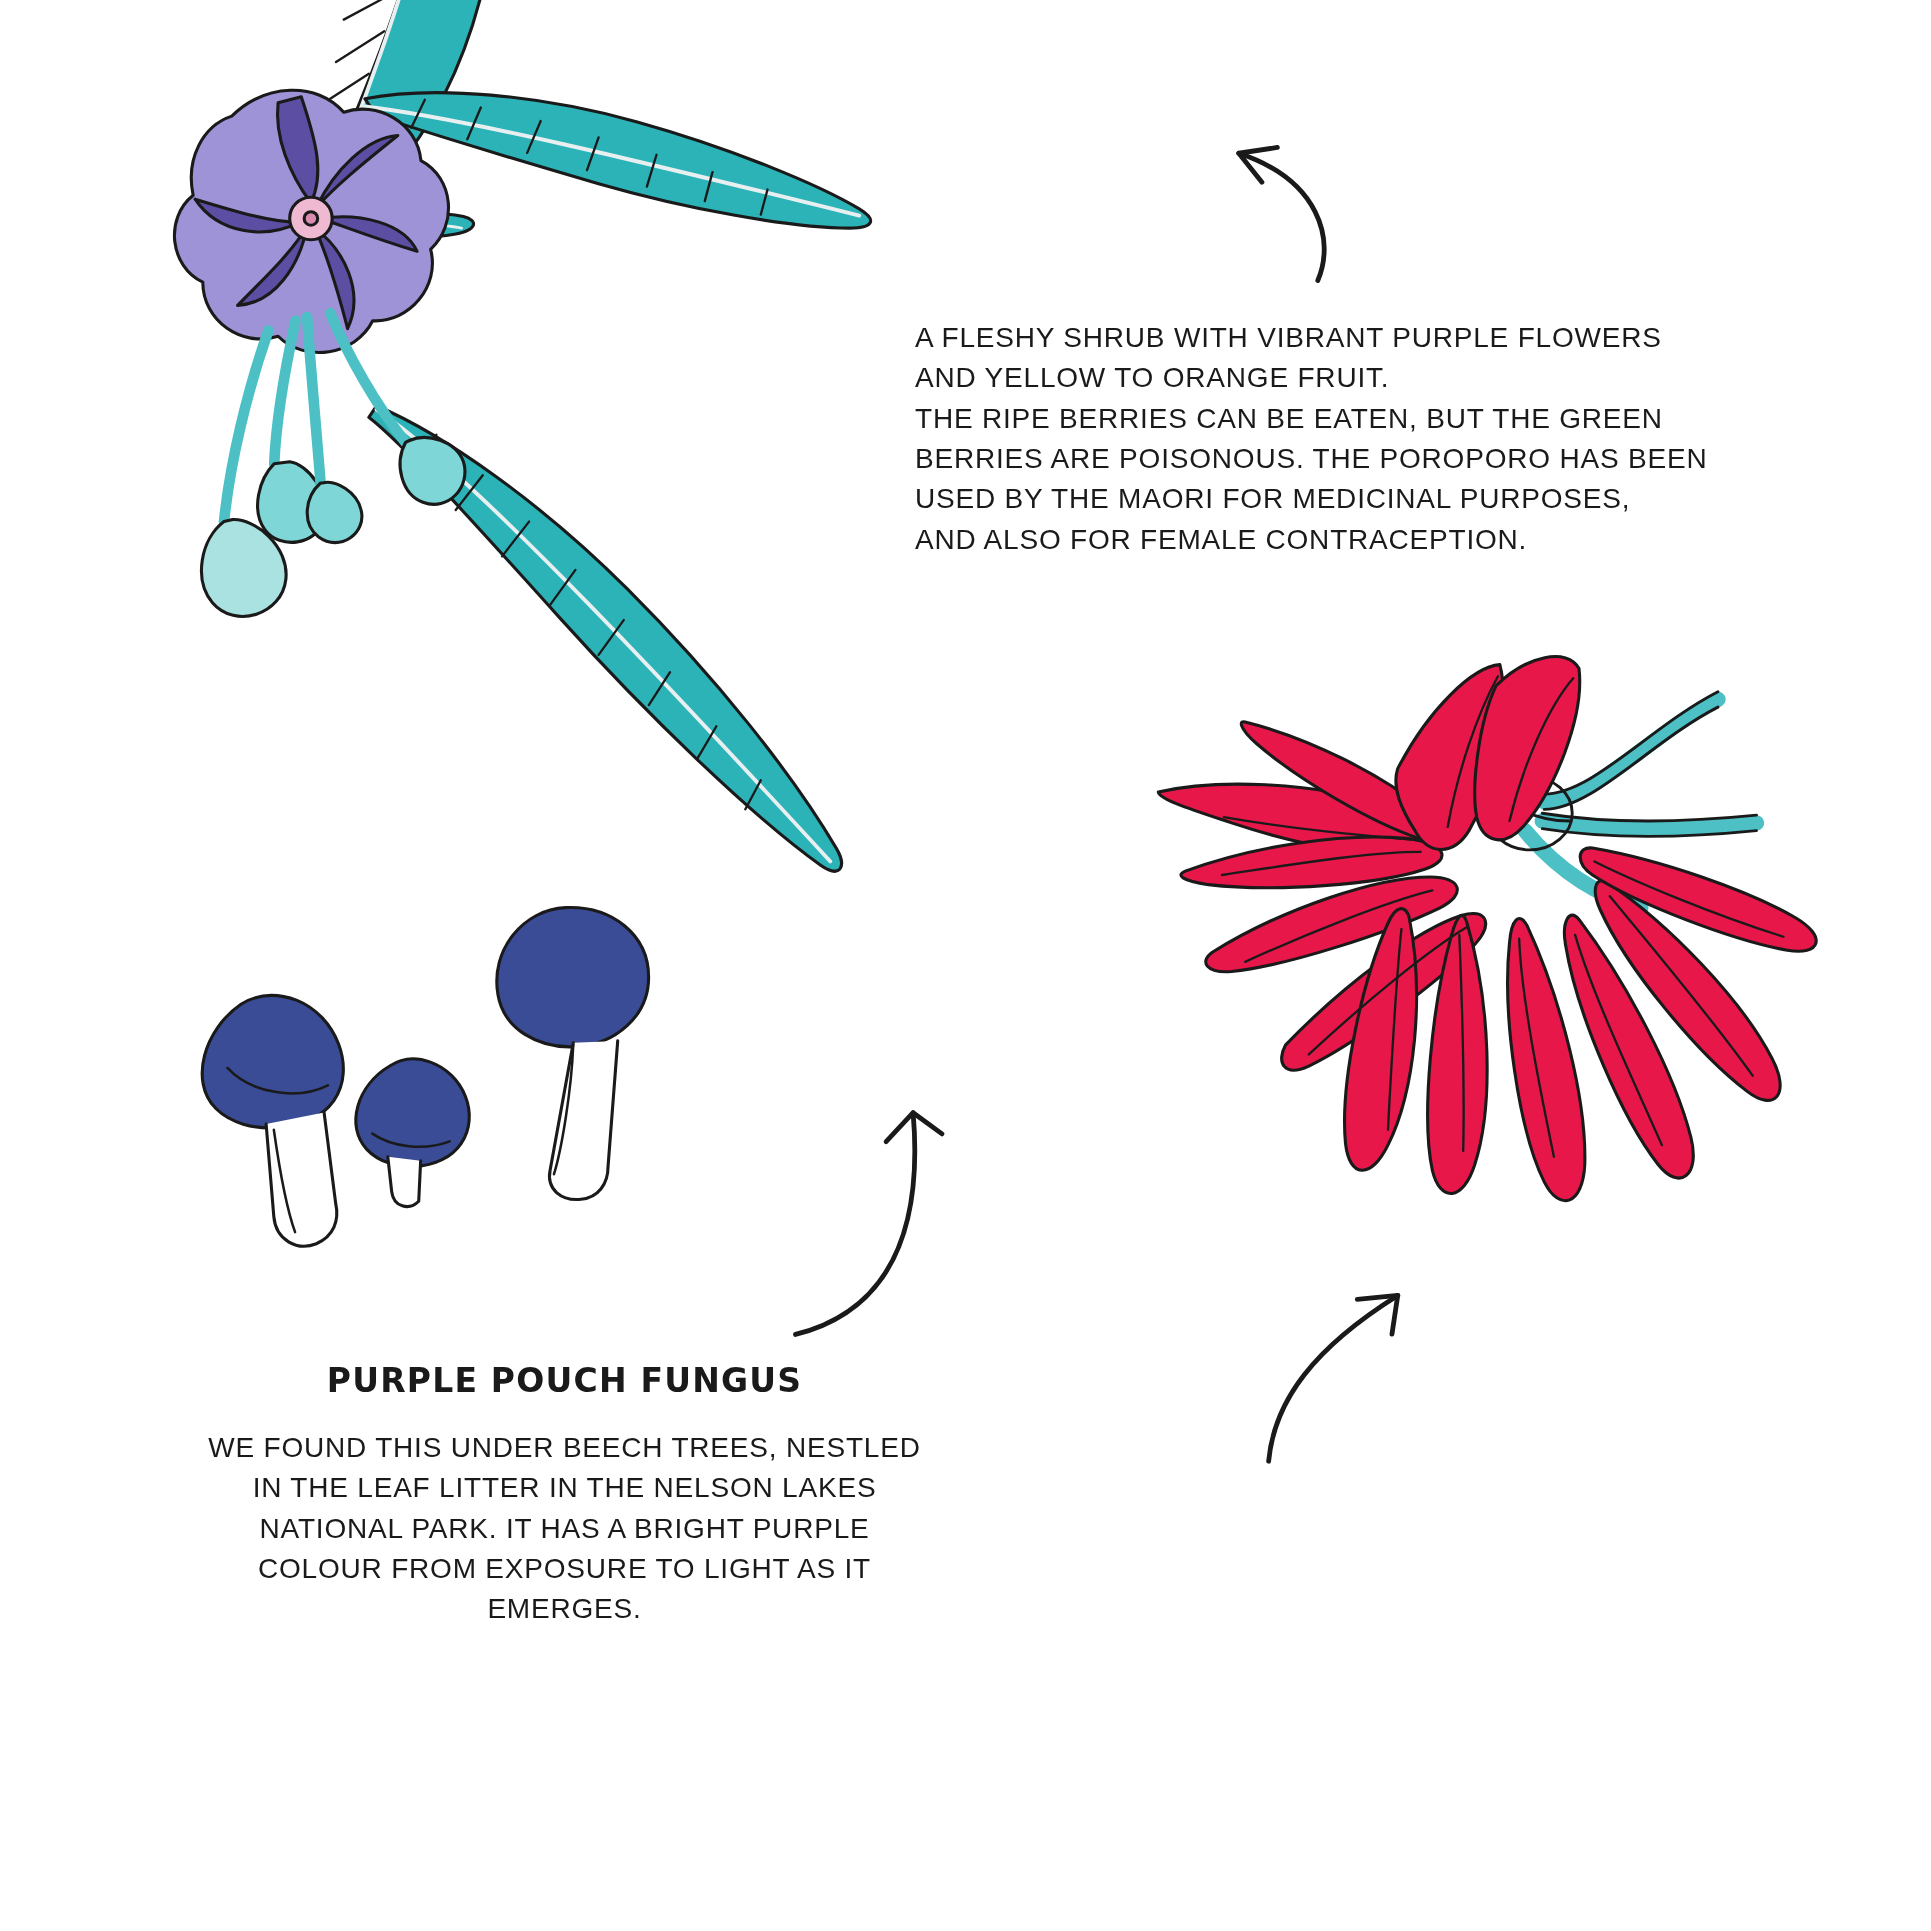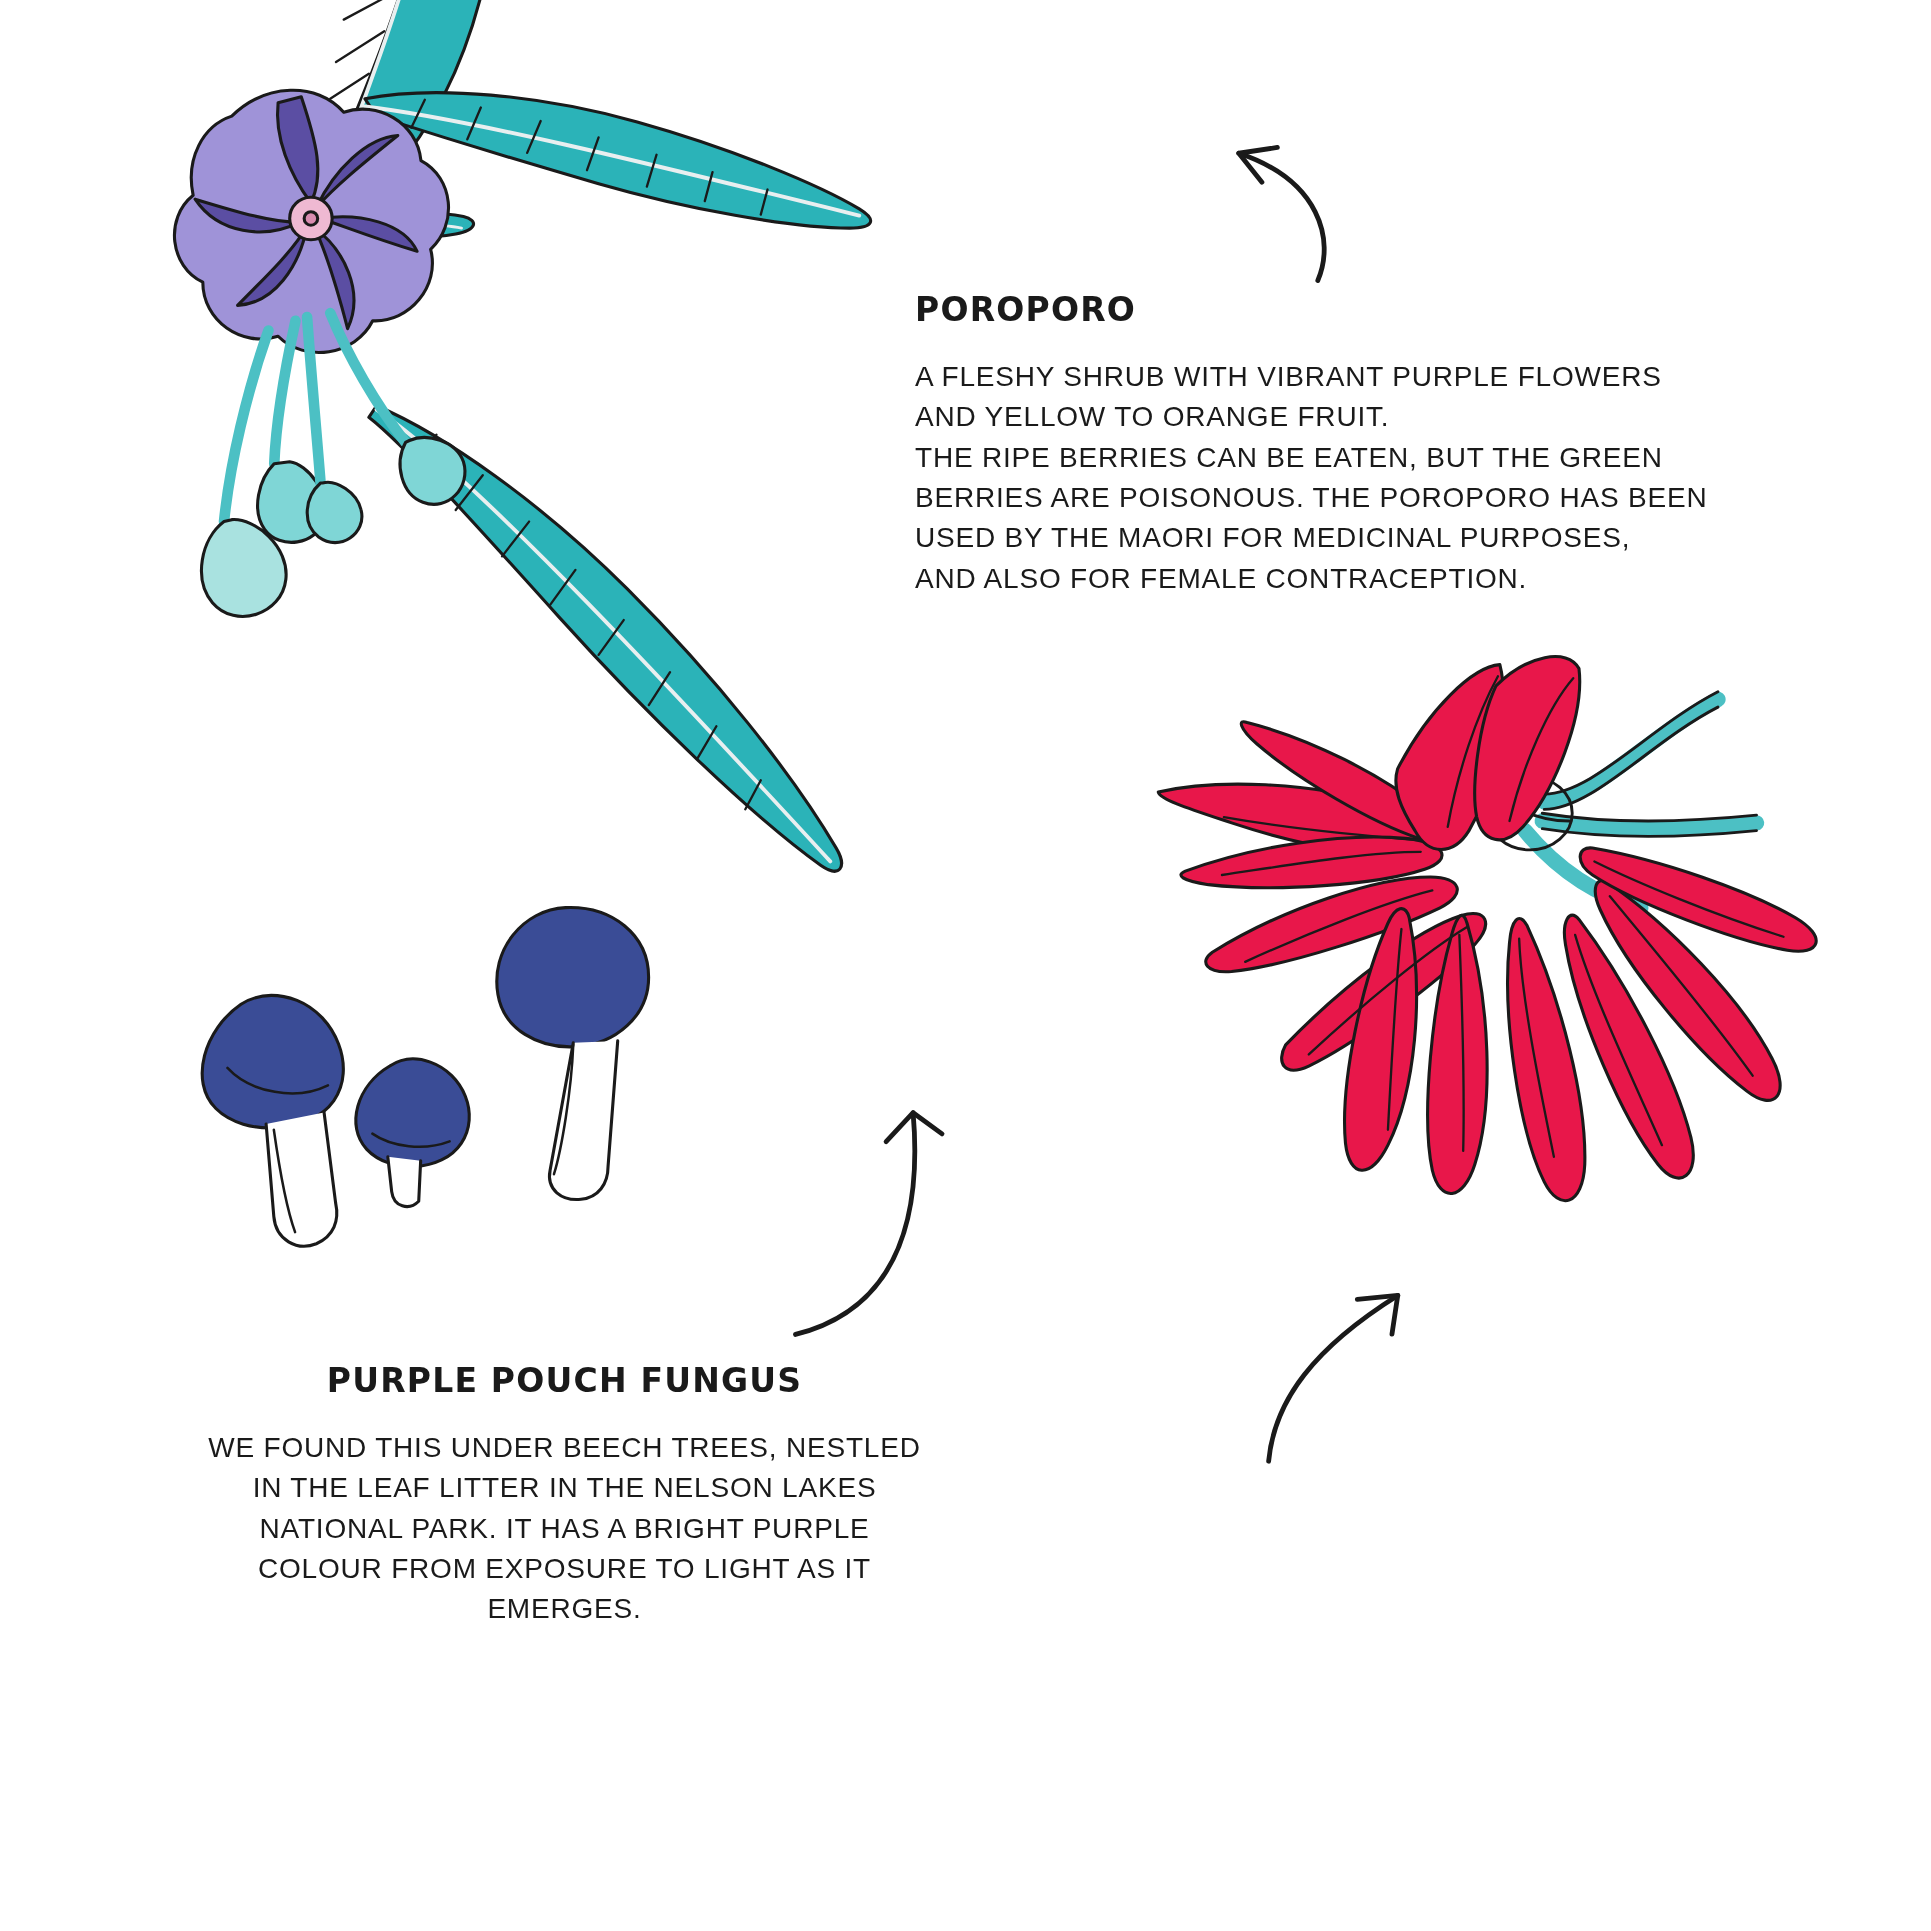--- a/index.html
+++ b/index.html
@@ -213,21 +213,20 @@
   </div>
 
   <div class="illus" id="arrow-kakabeak" style="left:1255px; top:1255px; width:193px; height:212px;">
     <svg width="193" height="212" viewBox="0 0 200 220">
       <path d="M14 214 C 20 150, 62 96, 148 42" fill="none" stroke="#1a1a1a" stroke-width="5" stroke-linecap="round"></path>
       <path d="M148 42 L 106 46 M148 42 L 142 82" fill="none" stroke="#1a1a1a" stroke-width="5" stroke-linecap="round"></path>
     </svg>
   </div>
 
   <div class="block" id="poroporo-block">
-    <h2 class="heading">POROPORO</h2>
     <p class="body-text">A FLESHY SHRUB WITH VIBRANT PURPLE FLOWERS
 AND YELLOW TO ORANGE FRUIT.
 THE RIPE BERRIES CAN BE EATEN, BUT THE GREEN
 BERRIES ARE POISONOUS. THE POROPORO HAS BEEN
 USED BY THE MAORI FOR MEDICINAL PURPOSES,
 AND ALSO FOR FEMALE CONTRACEPTION.</p>
   </div>
 
   <div class="block" id="fungus-block">
     <h2 class="heading">PURPLE POUCH FUNGUS</h2>

